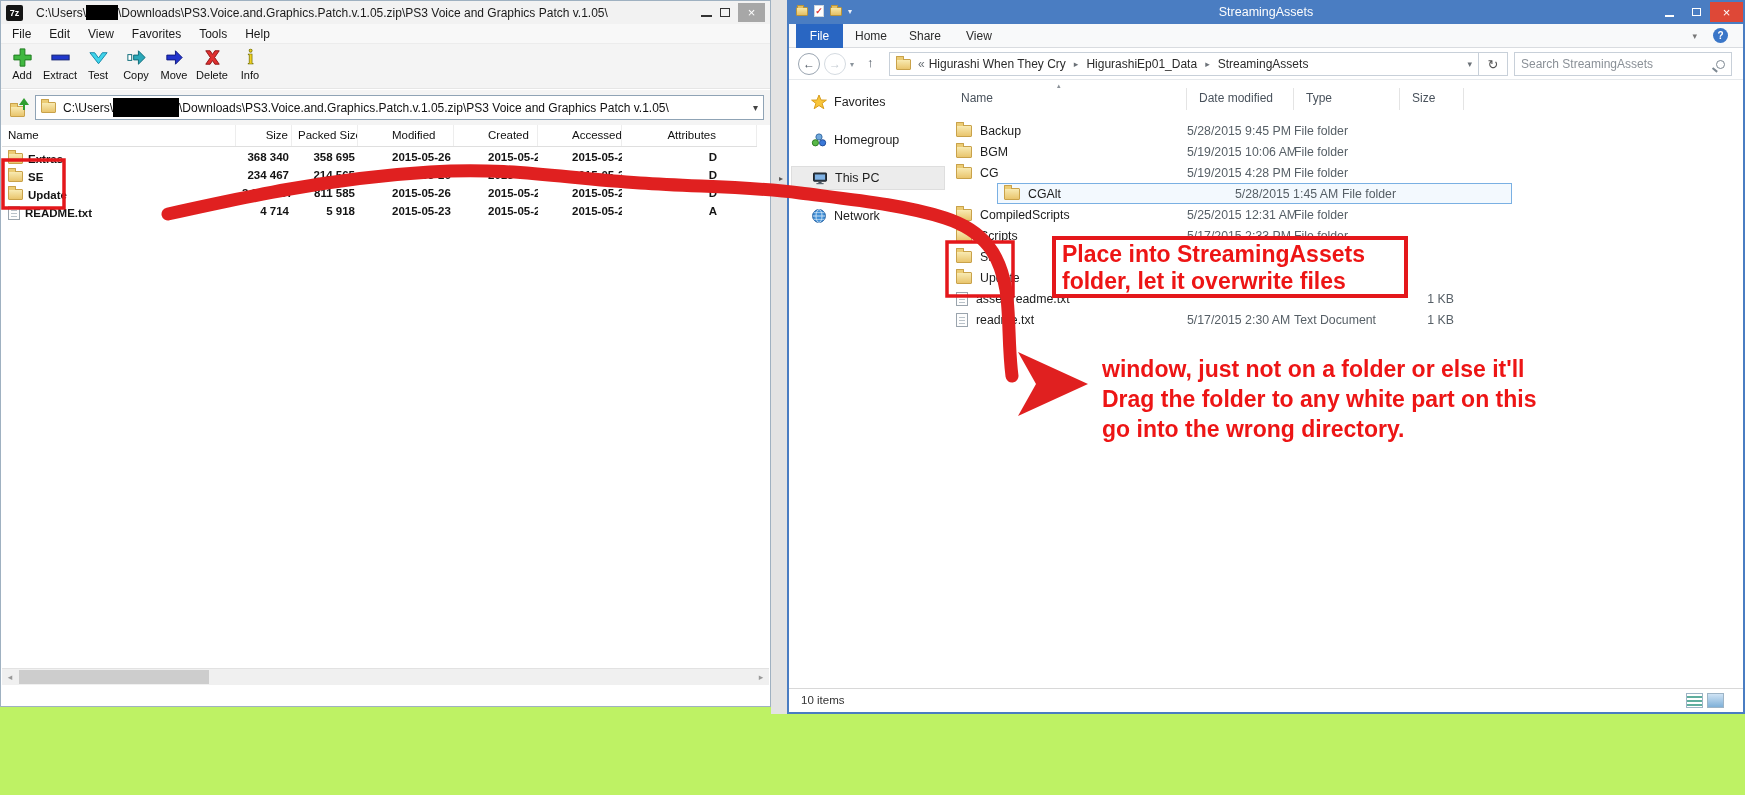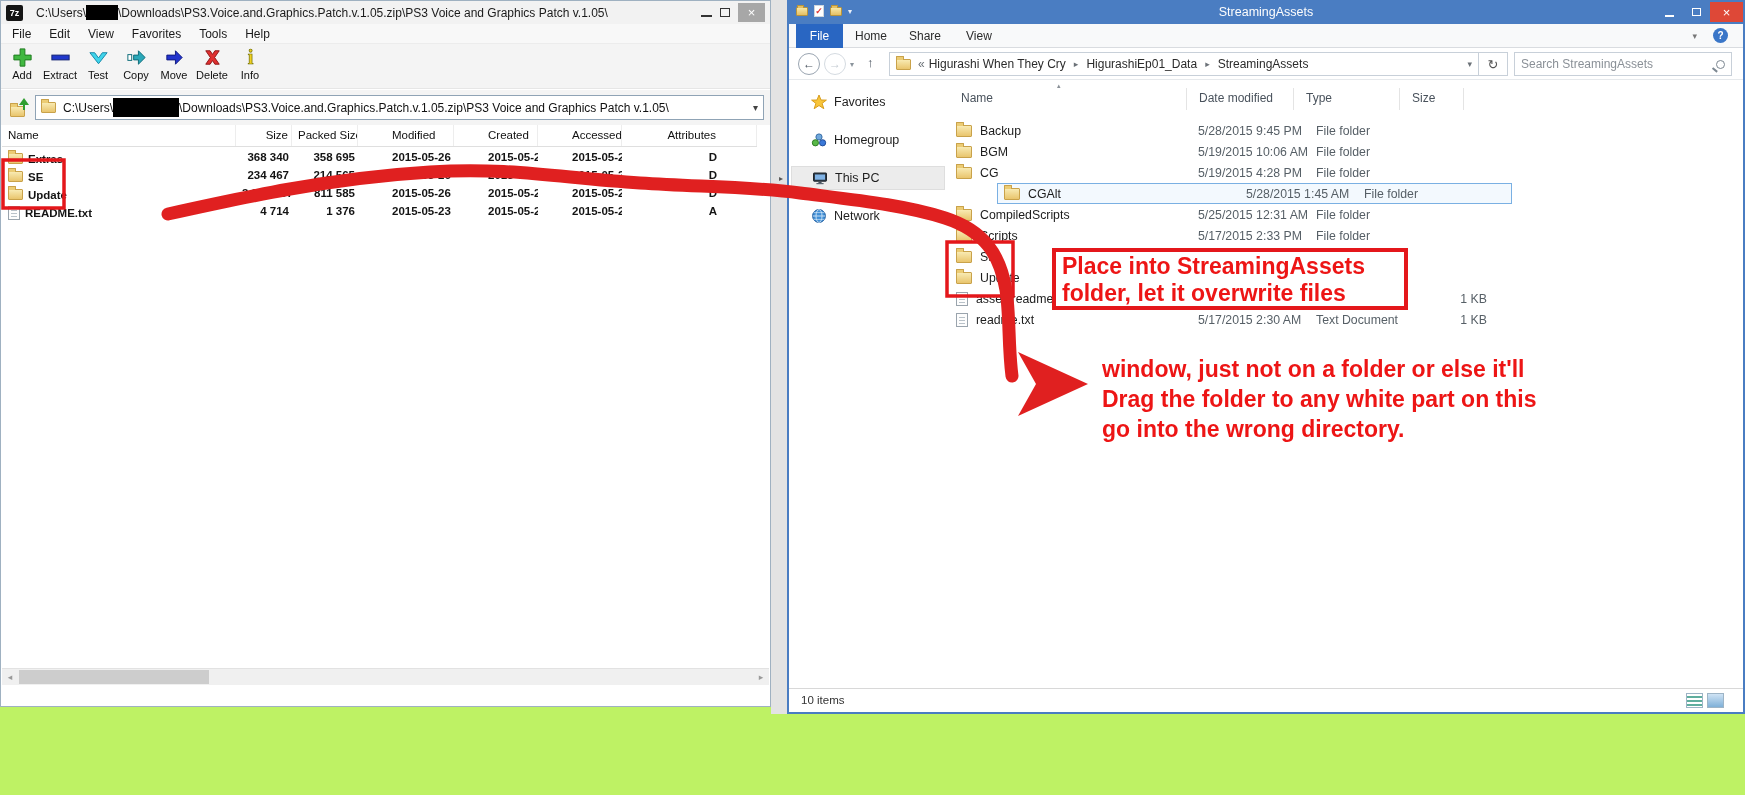--- a/index.html
+++ b/index.html
@@ -92,35 +92,35 @@
   .search input::placeholder{color:#8a9097;}
   .mag{width:9px;height:9px;border:1.6px solid #7c8791;border-radius:50%;position:relative;flex:none;}
   .mag:after{content:"";position:absolute;left:-5px;top:8px;width:6px;height:1.6px;background:#7c8791;transform:rotate(40deg);}
   .si{position:absolute;left:2px;width:154px;height:24px;display:flex;align-items:center;font-size:12.5px;color:#1f1f1f;padding-left:20px;gap:7px;}
   .si.hl{background:#ececec;border:1px solid #dedede;}
   .si svg{flex:none;}
   .siexp{position:absolute;left:8px;top:7px;font-size:8px;color:#555;}
   .exh{position:absolute;left:160px;top:86px;display:grid;grid-template-columns:238px 107px 106px 64px;height:22px;font-size:12px;color:#49525c;}
   .exh .hc{border-right:1px solid #e4e4e4;padding:3px 8px 0 12px;white-space:nowrap;}
   .sortarr{position:absolute;left:268px;top:80px;font-size:7px;color:#8a9097;}
-  .exr{position:absolute;left:160px;display:grid;grid-template-columns:238px 107px 106px 64px;height:21px;font-size:12.3px;align-items:center;width:515px;gap:11px;}
+  .exr{position:absolute;left:160px;display:grid;grid-template-columns:238px 107px 106px 64px;height:21px;font-size:12.3px;align-items:center;width:515px;}
   .exr .n{display:flex;align-items:center;gap:8px;padding-left:7px;color:#1c1c1c;white-space:nowrap;}
   .exr .d,.exr .t2{color:#565f66;white-space:nowrap;}
   .exr .s{text-align:right;padding-right:10px;color:#565f66;white-space:nowrap;}
   .exr .efic{width:16px;height:12px;}
   .sel{box-shadow:inset 0 0 0 1px #7ab0e3;background:#f3f9fe;margin-left:48px;}
   .ex-status{position:absolute;left:0;bottom:0;width:100%;height:24px;border-top:1px solid #d8d8d8;background:#fff;font-size:11.5px;color:#333;}
   .ex-status .cnt{position:absolute;left:12px;top:5px;}
   .vt{position:absolute;top:4px;width:17px;height:15px;border:1px solid #9db4c6;background:#fff;}
   .vt1{right:40px;background:repeating-linear-gradient(to bottom,#fff 0 2px,#5fae9e 2px 4px);}
   .vt2{right:19px;background:linear-gradient(#cfe3f4,#7fb0d8);}
 
   
   .ovl{position:absolute;left:0;top:0;width:1745px;height:795px;pointer-events:none;z-index:40;}
-  .note1{position:absolute;left:1052px;top:248px;width:356px;height:62px;background:#fff;border:4px solid #e4171b;z-index:41;
+  .note1{position:absolute;left:1052px;top:236px;width:356px;height:62px;background:#fff;border:4px solid #e4171b;z-index:41;
          padding:1px 6px;font-weight:bold;font-size:23px;line-height:27px;color:#ed1515;white-space:nowrap;}
   .note2{position:absolute;left:1102px;top:354px;z-index:41;font-weight:bold;font-size:23px;line-height:30px;color:#ed1515;white-space:nowrap;}
 </style>
 </head>
 <body>
 
 <div class="stage">
   <div class="gap"></div>
 
   <section class="sz">
@@ -243,21 +243,21 @@
       <span class="c pd">2015-05-26 09:31</span>
       <span class="c pd">2015-05-26 09:32</span>
       <span class="c attr">D</span>
     </div>
     <div class="szr szgrid" style="top:202px">
       <span class="c nm">
           <i class="tic"></i>
           <span>README.txt</span>
         </span>
       <span class="c num">4 714</span>
-      <span class="c num">1 376</span>
+      <span class="c num">5 918</span>
       <span class="c pd">2015-05-23 17:28</span>
       <span class="c pd">2015-05-27 06:18</span>
       <span class="c pd">2015-05-27 06:18</span>
       <span class="c attr">A</span>
     </div>
 
     <div class="sz-hscroll">
       <span class="sarr" style="left:0">◂</span>
       <span class="thumb"></span>
       <span class="sarr" style="right:0">▸</span>

